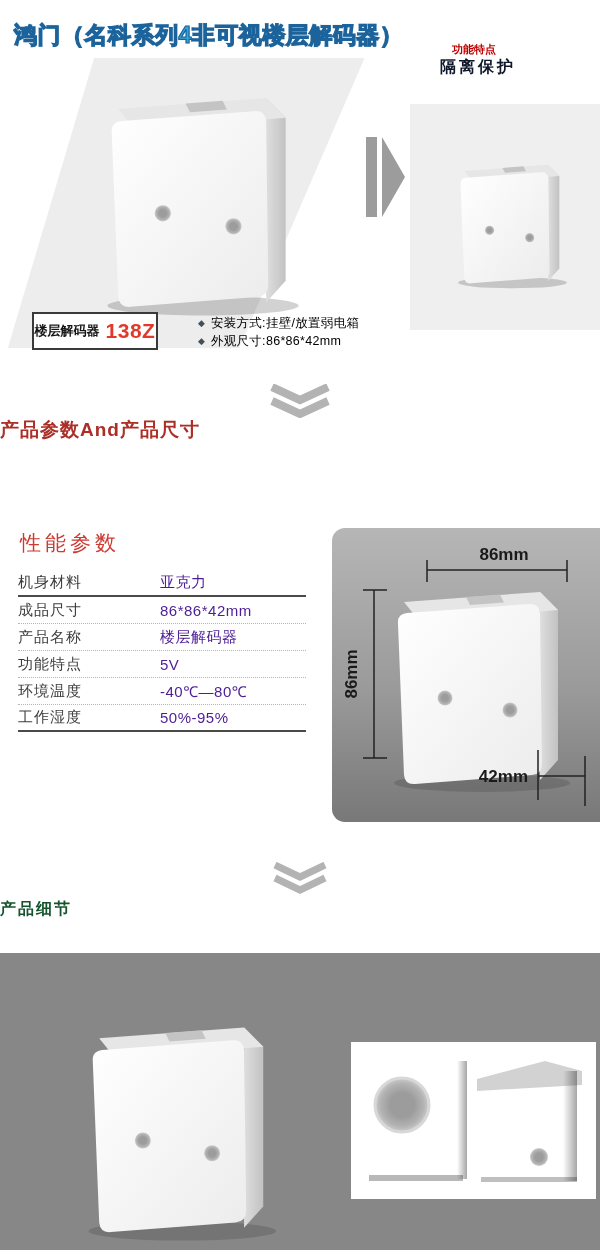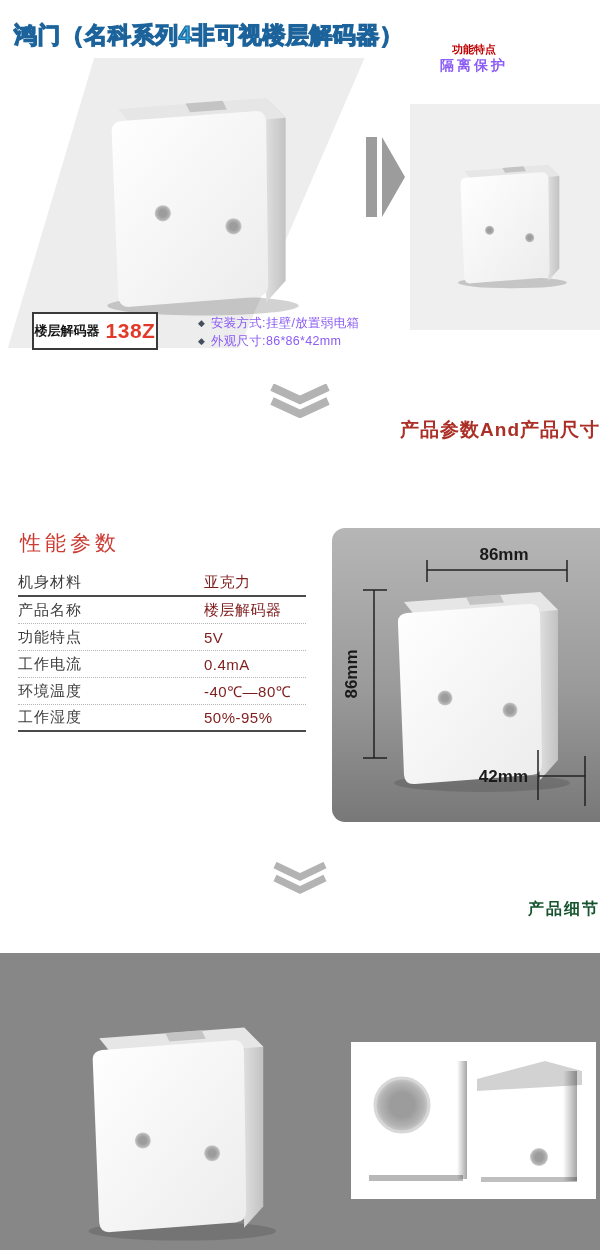--- a/index.html
+++ b/index.html
@@ -8,21 +8,21 @@
 
   
   .title{
     position:absolute;left:14px;top:20px;
     font-size:23px;font-weight:bold;letter-spacing:0.5px;
     color:#30a9da;-webkit-text-stroke:1.2px #1d639b;
     text-shadow:0 0 1px #1d639b;
     white-space:nowrap;
   }
   .feature-heading{position:absolute;left:452px;top:42px;font-size:11px;font-weight:bold;color:#c00000;}
-  .feature-item{position:absolute;left:440px;top:57px;font-size:14px;font-weight:bold;color:#8b5cf6;letter-spacing:3px;}
+  .feature-item{position:absolute;left:440px;top:57px;font-size:16px;font-weight:bold;color:#0f172a;letter-spacing:3px;}
 
   
   .diag-bg{
     position:absolute;left:0;top:58px;width:392px;height:290px;
     background:#ededed;
     clip-path:polygon(24% 0,93% 0,61% 100%,2% 100%);
   }
   .hero-device{position:absolute;left:55px;top:72px;}
   .hero-arrow-bar{position:absolute;left:366px;top:137px;width:11px;height:80px;background:#9c9c9c;}
   .hero-arrow-head{
@@ -37,40 +37,40 @@
     position:absolute;left:32px;top:312px;width:126px;height:38px;
     border:2px solid #3a3a3a;background:#fff;
     display:flex;align-items:center;justify-content:center;gap:6px;
   }
   .model-label{font-size:13px;font-weight:bold;color:#151515;}
   .model-code{font-size:21px;font-weight:bold;color:#e23a2a;letter-spacing:0.5px;}
 
   .bullets{position:absolute;left:198px;top:314px;}
   .bullet-row{display:flex;align-items:center;gap:6px;height:18px;}
   .bullet-icon{font-size:9px;color:#44505e;}
-  .bullet-text{font-size:12.5px;color:#8b5cf6;letter-spacing:0.3px;}
+  .bullet-text{font-size:12.5px;color:#000000;letter-spacing:0.3px;}
 
   
   .divider-chevron{position:absolute;left:50%;transform:translateX(-50%);}
   .divider-heading{
-    position:absolute;left:0;width:600px;text-align:right;
+    position:absolute;left:0;width:600px;text-align:left;
     font-weight:bold;white-space:nowrap;
   }
   .divider1-chevron{top:384px;}
   .divider1-heading{top:417px;font-size:19px;color:#ab2f27;letter-spacing:1px;}
   .divider2-chevron{top:862px;}
   .divider2-heading{top:899px;font-size:16px;color:#14532d;letter-spacing:2px;}
 
   
   .specs-heading{position:absolute;left:20px;top:529px;font-size:21px;color:#cd3a32;letter-spacing:4px;}
   .spec-table{position:absolute;left:18px;top:570px;width:288px;}
-  .spec-row{display:flex;align-items:center;height:27px;border-bottom:1px dotted #b5b5b5;gap:44px;}
+  .spec-row{display:flex;align-items:center;height:27px;border-bottom:1px dotted #b5b5b5;}
   .spec-row.solid{border-bottom:2px solid #4a4a4a;}
   .spec-label{width:142px;font-size:15px;color:#3c3c3c;letter-spacing:1px;}
-  .spec-value{font-size:15px;color:#7f1d1d;letter-spacing:0.5px;}
+  .spec-value{font-size:15px;color:#4c1d95;letter-spacing:0.5px;}
 
   
   .dim-diagram{
     position:absolute;left:332px;top:528px;width:312px;height:294px;
     background:linear-gradient(180deg,#b6b6b6 0%,#9a9a9a 55%,#787878 100%);
     border-radius:13px;
   }
   .dim-diagram svg{position:absolute;left:0;top:0;}
   .dim-text{font-size:17px;font-weight:bold;fill:#1a1a1a;}
 
@@ -160,30 +160,30 @@
   <div class="divider-heading divider1-heading">产品参数And产品尺寸</div>
 
   <div class="specs-heading">性能参数</div>
 
   <div class="spec-table">
     <div class="spec-row solid">
       <span class="spec-label">机身材料</span>
       <span class="spec-value">亚克力</span>
     </div>
     <div class="spec-row">
+      <span class="spec-label">成品尺寸</span>
+      <span class="spec-value">86*86*42mm</span>
+    </div>
+    <div class="spec-row">
       <span class="spec-label">产品名称</span>
       <span class="spec-value">楼层解码器</span>
     </div>
     <div class="spec-row">
       <span class="spec-label">功能特点</span>
       <span class="spec-value">5V</span>
-    </div>
-    <div class="spec-row">
-      <span class="spec-label">工作电流</span>
-      <span class="spec-value">0.4mA</span>
     </div>
     <div class="spec-row">
       <span class="spec-label">环境温度</span>
       <span class="spec-value">-40℃—80℃</span>
     </div>
     <div class="spec-row solid">
       <span class="spec-label">工作湿度</span>
       <span class="spec-value">50%-95%</span>
     </div>
   </div>

